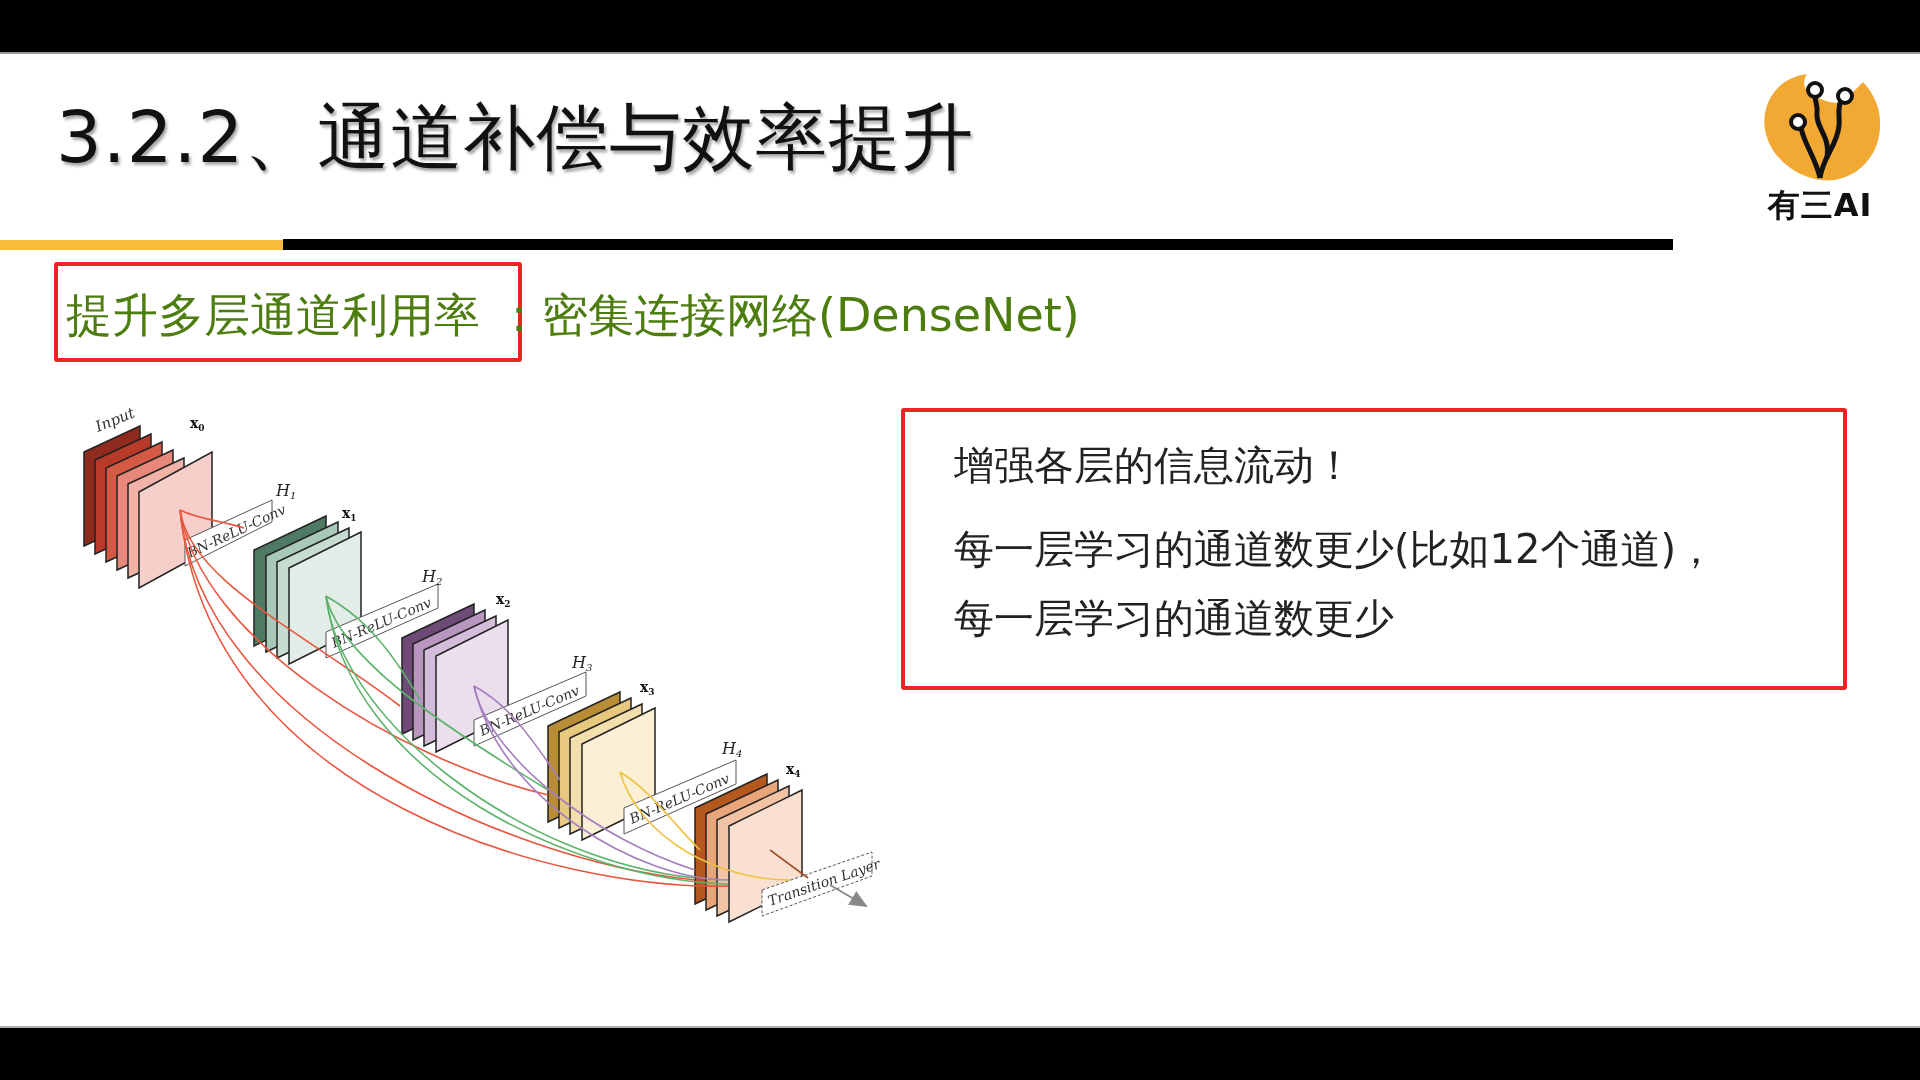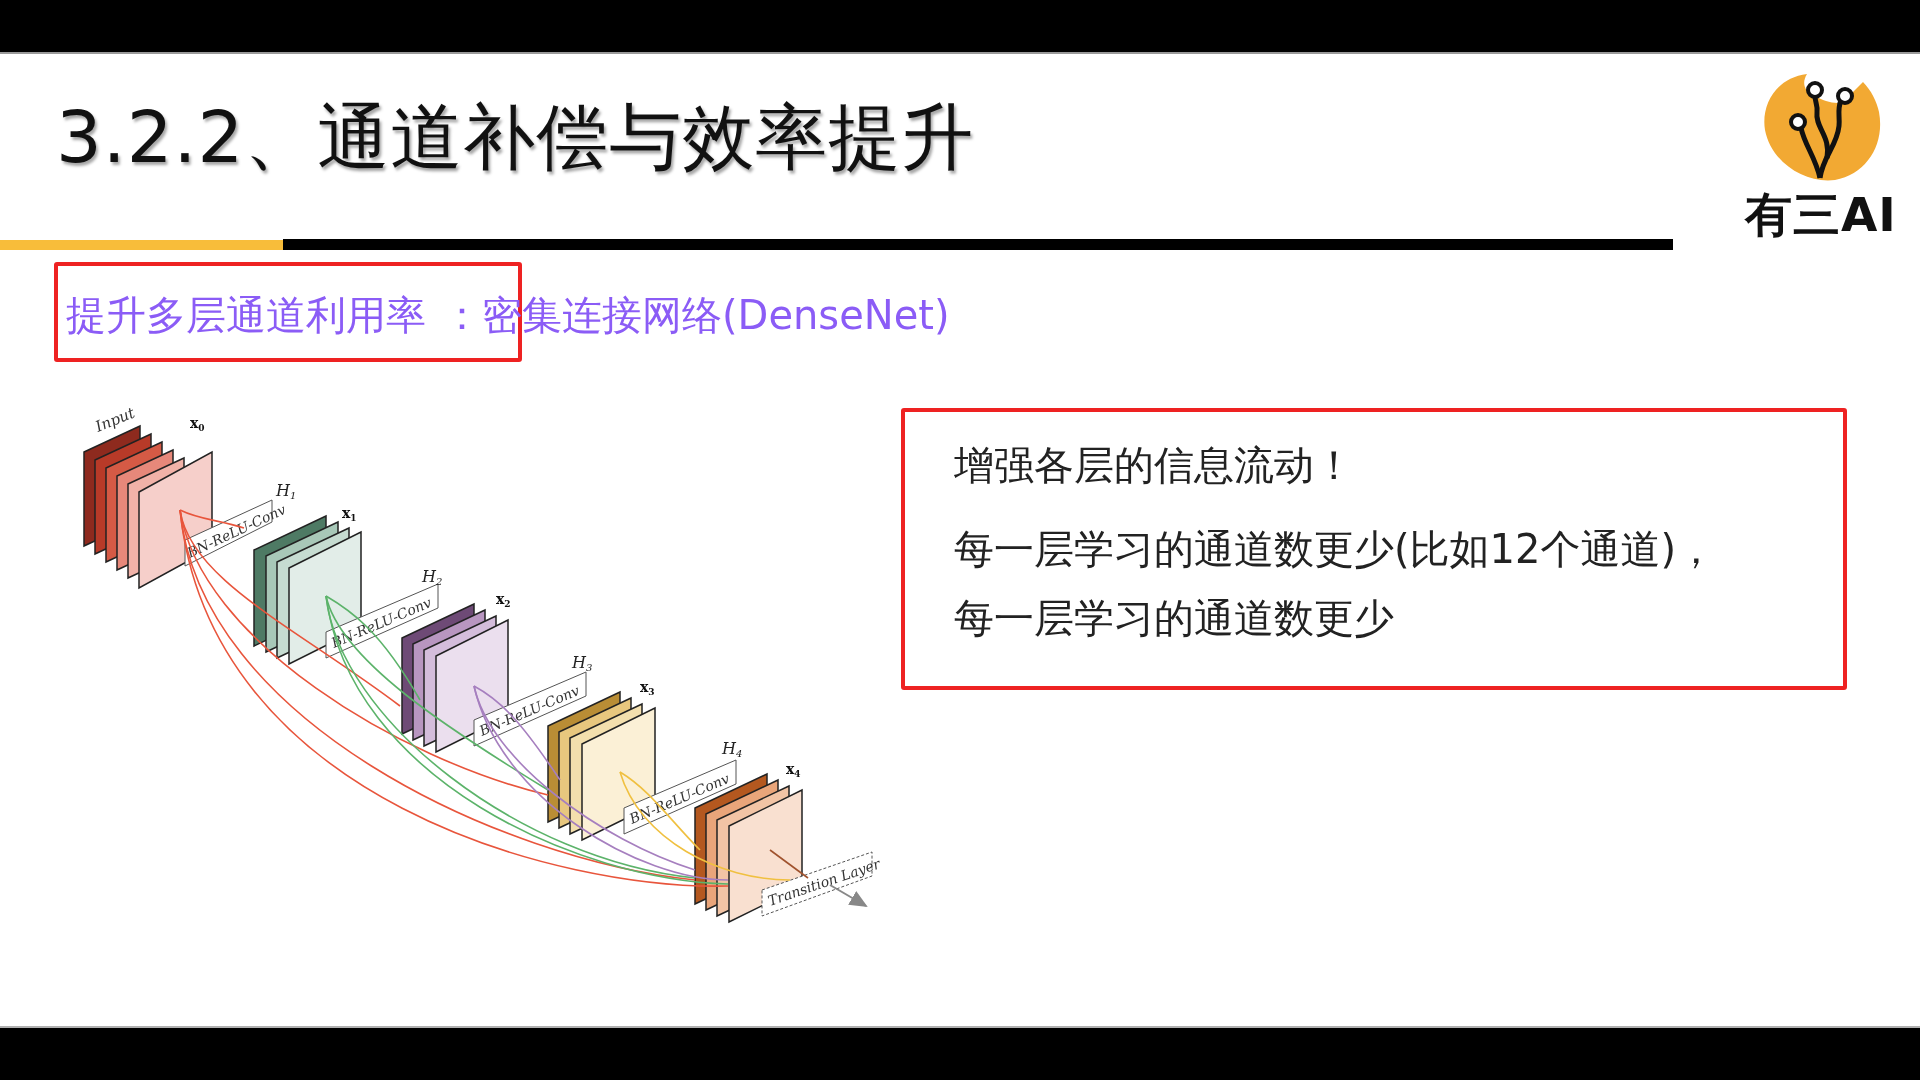--- a/index.html
+++ b/index.html
@@ -4,23 +4,23 @@
 <style>
   html, body { margin:0; padding:0; }
   body { width:1920px; height:1080px; position:relative; overflow:hidden; background:#000; font-family:"DejaVu Sans","Liberation Sans",sans-serif; }
   .slide { position:absolute; left:0; top:54px; width:1920px; height:972px; background:#fff; }
   .top-bar { position:absolute; left:0; top:0; width:1920px; height:54px; background:#000; border-bottom:2px solid #9a9a9a; box-sizing:border-box; }
   .bottom-bar { position:absolute; left:0; top:1026px; width:1920px; height:54px; background:#000; border-top:2px solid #b0b0b0; box-sizing:border-box; }
   .title { position:absolute; left:56px; top:92px; font-size:72px; line-height:90px; color:#111; white-space:nowrap; letter-spacing:1px; text-shadow:2px 3px 3px rgba(0,0,0,0.35); }
   .rule-yellow { position:absolute; left:0; top:240px; width:283px; height:10px; background:#f8bd3a; }
   .rule-black { position:absolute; left:283px; top:239px; width:1390px; height:11px; background:#000; }
   .logo { position:absolute; left:1745px; top:66px; width:150px; height:165px; }
-  .logo-text { position:absolute; left:0; top:118px; width:150px; text-align:center; font-size:47px; font-weight:bold; color:#111; letter-spacing:1px; white-space:nowrap; }
+  .logo-text { position:absolute; left:0; top:118px; width:150px; text-align:center; font-size:32px; font-weight:bold; color:#111; letter-spacing:1px; white-space:nowrap; }
   .sub-box { position:absolute; left:54px; top:262px; width:468px; height:100px; border:4px solid #ee2222; box-sizing:border-box; border-radius:3px; }
-  .sub-line { position:absolute; left:66px; top:287px; font-size:40px; line-height:56px; color:#8b5cf6; white-space:nowrap; }
+  .sub-line { position:absolute; left:66px; top:287px; font-size:46px; line-height:56px; color:#4d7c0f; white-space:nowrap; }
   .sub-line .hl { margin-right:16px; }
   .info-box { position:absolute; left:901px; top:408px; width:946px; height:282px; border:4px solid #ee2222; box-sizing:border-box; border-radius:3px; }
   .info-text { position:absolute; left:940px; font-size:40px; line-height:50px; color:#222; white-space:nowrap;margin-left:14px; }
   .diagram { position:absolute; left:0; top:0; width:1920px; height:1080px; pointer-events:none; }
   .diagram text { font-family:"DejaVu Serif","Liberation Serif",serif; }
 </style>
 </head>
 <body>
 
 <div class="top-bar"></div>

